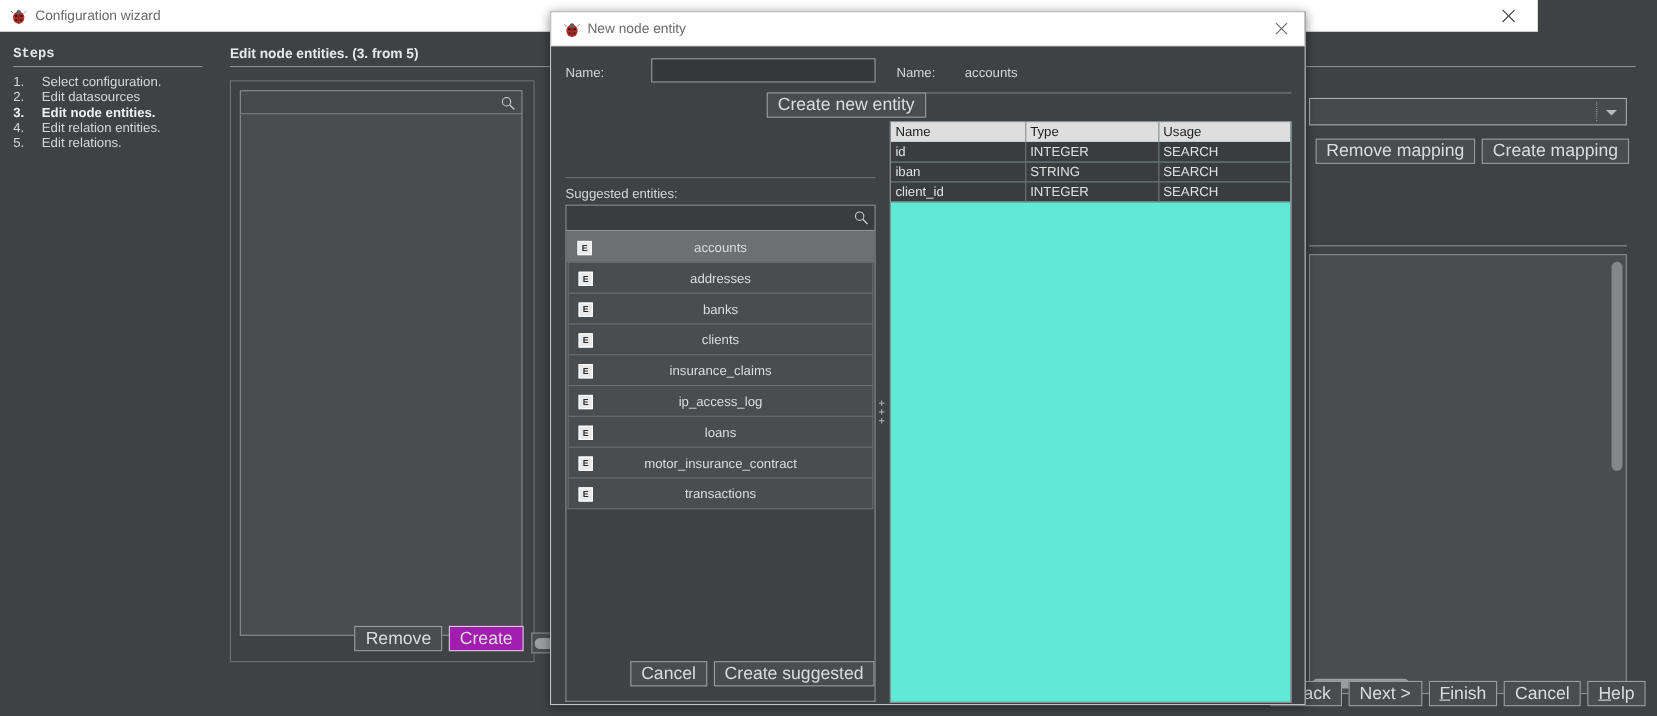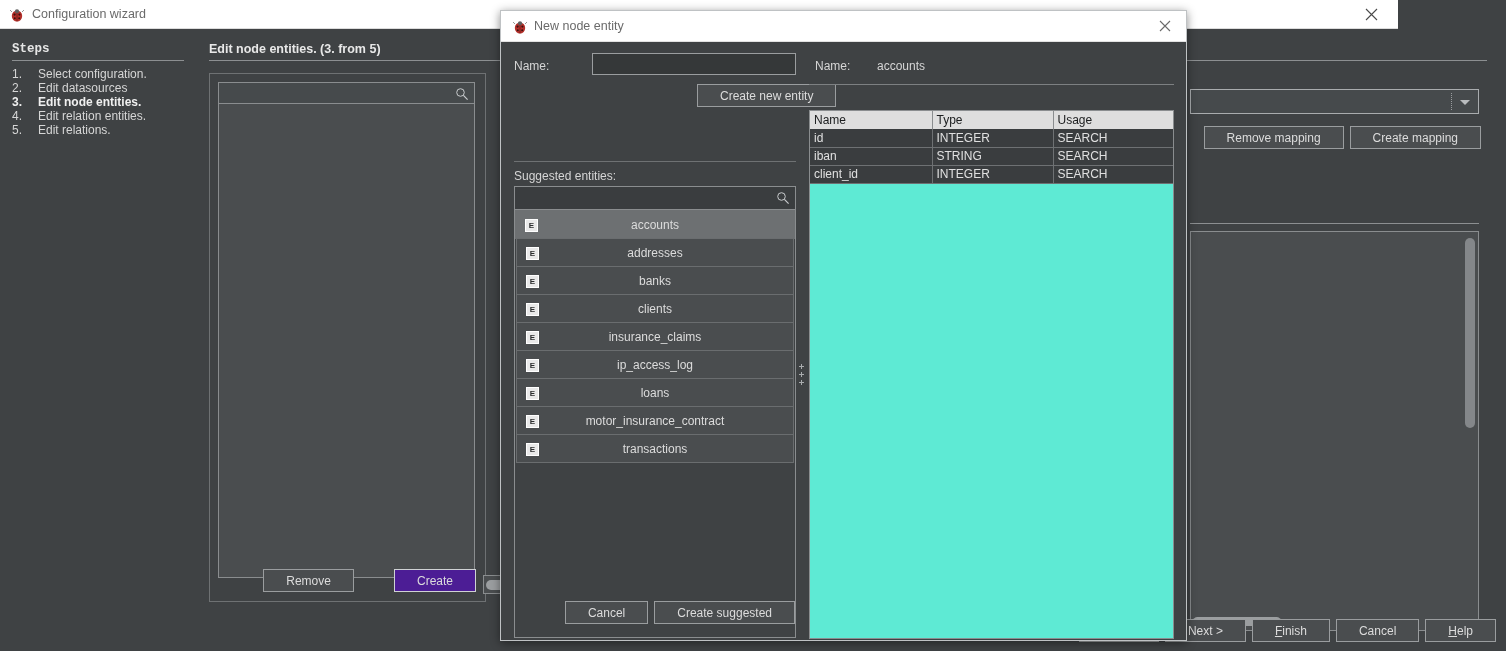--- a/index.html
+++ b/index.html
@@ -114,25 +114,25 @@
     position:absolute; left: 483px; top: 546px; width: 40px; height: 19px;
     background: #4a4d4f; border: 1px solid #8a8d8f;
   }
 
   
   .wiz-btns { position:absolute; right: 10px; bottom: 9px; display:flex; gap: 6px; }
 
   
   .btn {
     background: #4a4d4f; border: 1px solid #9a9d9f;
-    color: #dcdcdc; font-size: 12px; height: 23px;
-    padding: 0 22px; display:flex; align-items:center; justify-content:center;
+    color: #dcdcdc; font-size: 16px; height: 23px;
+    padding: 0 9px; display:flex; align-items:center; justify-content:center;
     white-space: nowrap;
   }
-  .btn.focused { background: #4c1d95; border-color: #cfd2d4; margin-left: 34px; }
+  .btn.focused { background: #a21caf; border-color: #cfd2d4; }
   .btn u { text-decoration: underline; }
 
   
   .dialog {
     position: absolute; left: 500px; top: 10px; width: 687px; height: 631px;
     background: #3f4244; border: 1px solid #bfc2c4;
     box-shadow: 0 2px 9px rgba(0,0,0,.45);
   }
   .dlg-titlebar {
     position:absolute; left:0; top:0; width: 685px; height: 31px;

